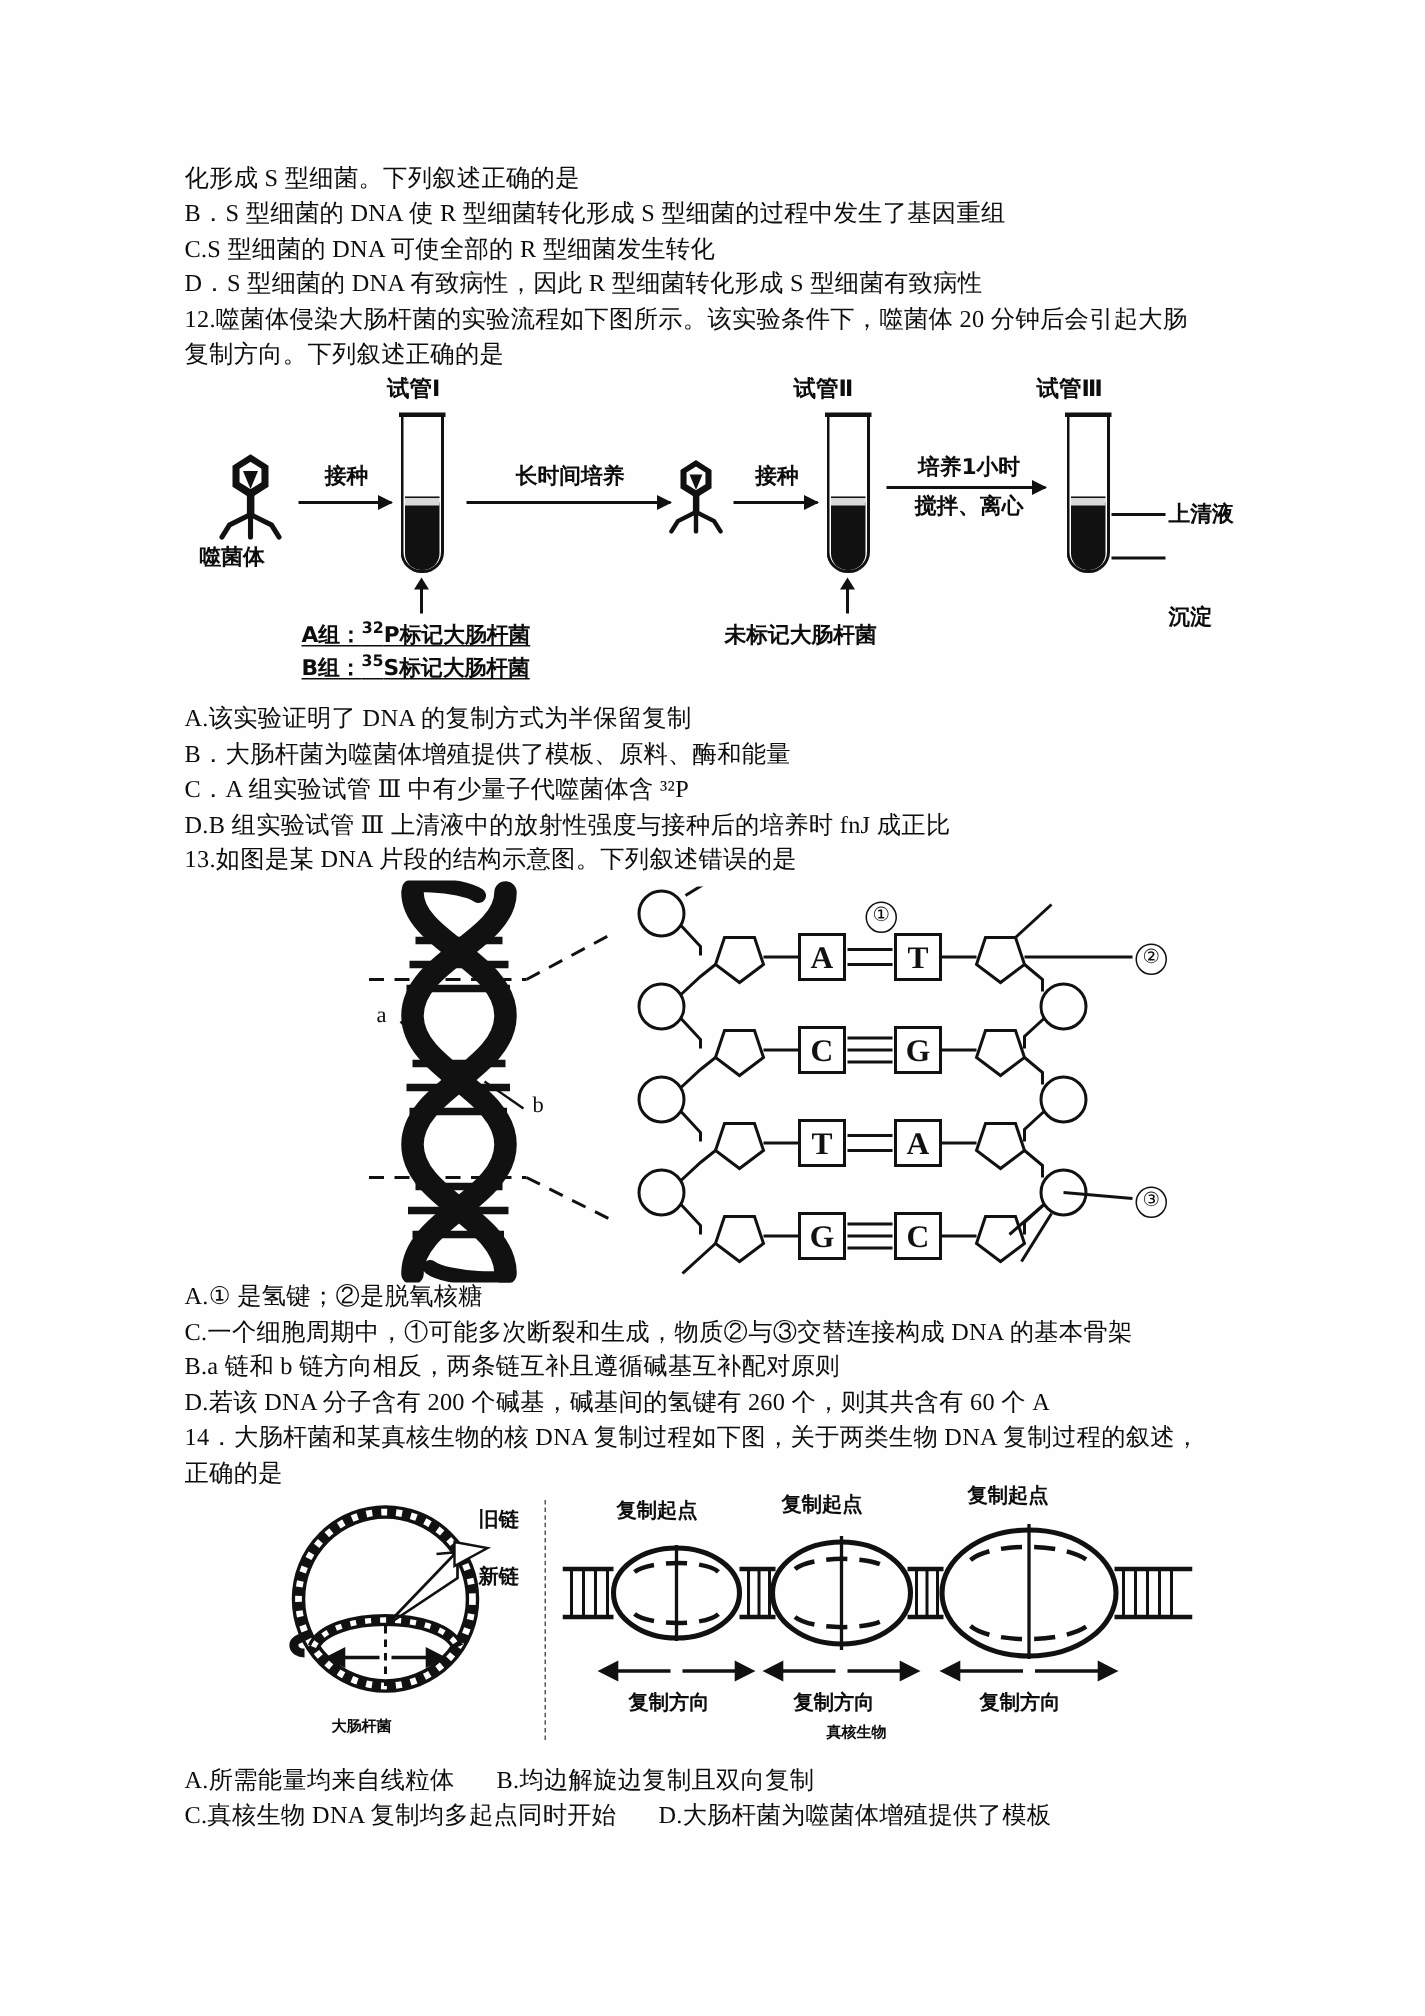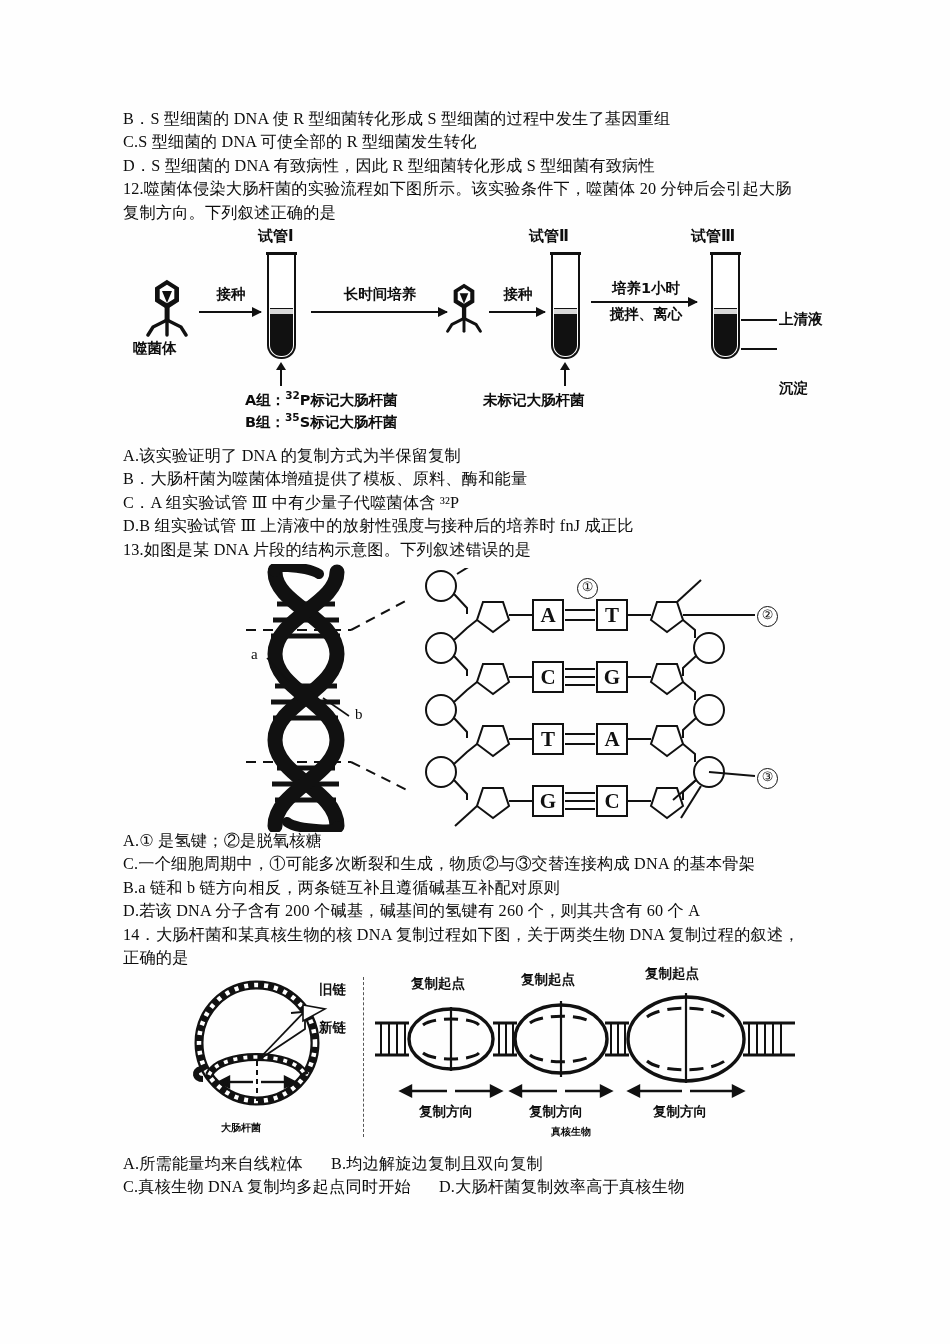--- a/index.html
+++ b/index.html
@@ -133,22 +133,22 @@
   }
   .f1-arrowtext {
     position: absolute;
     font-family: "DejaVu Sans", "Liberation Sans", sans-serif;
     font-weight: bold;
     font-size: 14.5px;
     white-space: nowrap;
     text-align: center;
   }
   .underline-txt {
+    text-decoration: underline;
     text-underline-offset: 2px;
-    margin-left: 44px;
   }
 
   
   .fig2 {
     position: relative;
     width: 706px;
     height: 268px;
     margin: 0;
   }
   .f2-letter {
@@ -197,20 +197,21 @@
     border-left: 1.4px dashed #555;
   }
   .ans-gap { display: inline-block; width: 28px; }
 </style>
 </head>
 <body>
 
 <div class="page">
   <div class="content">
 
+    <div class="line">化形成 S 型细菌。下列叙述正确的是</div>
     <div class="line">B．S 型细菌的 DNA 使 R 型细菌转化形成 S 型细菌的过程中发生了基因重组</div>
     <div class="line">C.S 型细菌的 DNA 可使全部的 R 型细菌发生转化</div>
     <div class="line">D．S 型细菌的 DNA 有致病性，因此 R 型细菌转化形成 S 型细菌有致病性</div>
 
     <div class="line">12.噬菌体侵染大肠杆菌的实验流程如下图所示。该实验条件下，噬菌体 20 分钟后会引起大肠</div>
     <div class="line">复制方向。下列叙述正确的是</div>
 
     <div class="fig1">
 
       <div class="f1-label" style="left:135px; top:0px;">试管Ⅰ</div>
@@ -560,16 +561,16 @@
       <div class="f3-label" style="left:522px; top:-6px;">复制起点</div>
 
       <div class="f3-label" style="left:296px; top:132px;">复制方向</div>
       <div class="f3-label" style="left:406px; top:132px;">复制方向</div>
       <div class="f3-label" style="left:530px; top:132px;">复制方向</div>
 
       <div class="f3-caption" style="left:428px; top:154px;">真核生物</div>
     </div>
 
     <div class="line"><span>A.所需能量均来自线粒体</span><span class="ans-gap"></span><span>B.均边解旋边复制且双向复制</span></div>
-    <div class="line"><span>C.真核生物 DNA 复制均多起点同时开始</span><span class="ans-gap"></span><span>D.大肠杆菌复制效率高于真核生物</span></div>
+    <div class="line"><span>C.真核生物 DNA 复制均多起点同时开始</span><span class="ans-gap"></span><span>D.大肠杆菌为噬菌体增殖提供了模板</span></div>
 
   </div>
 </div>
 
 </body></html>

